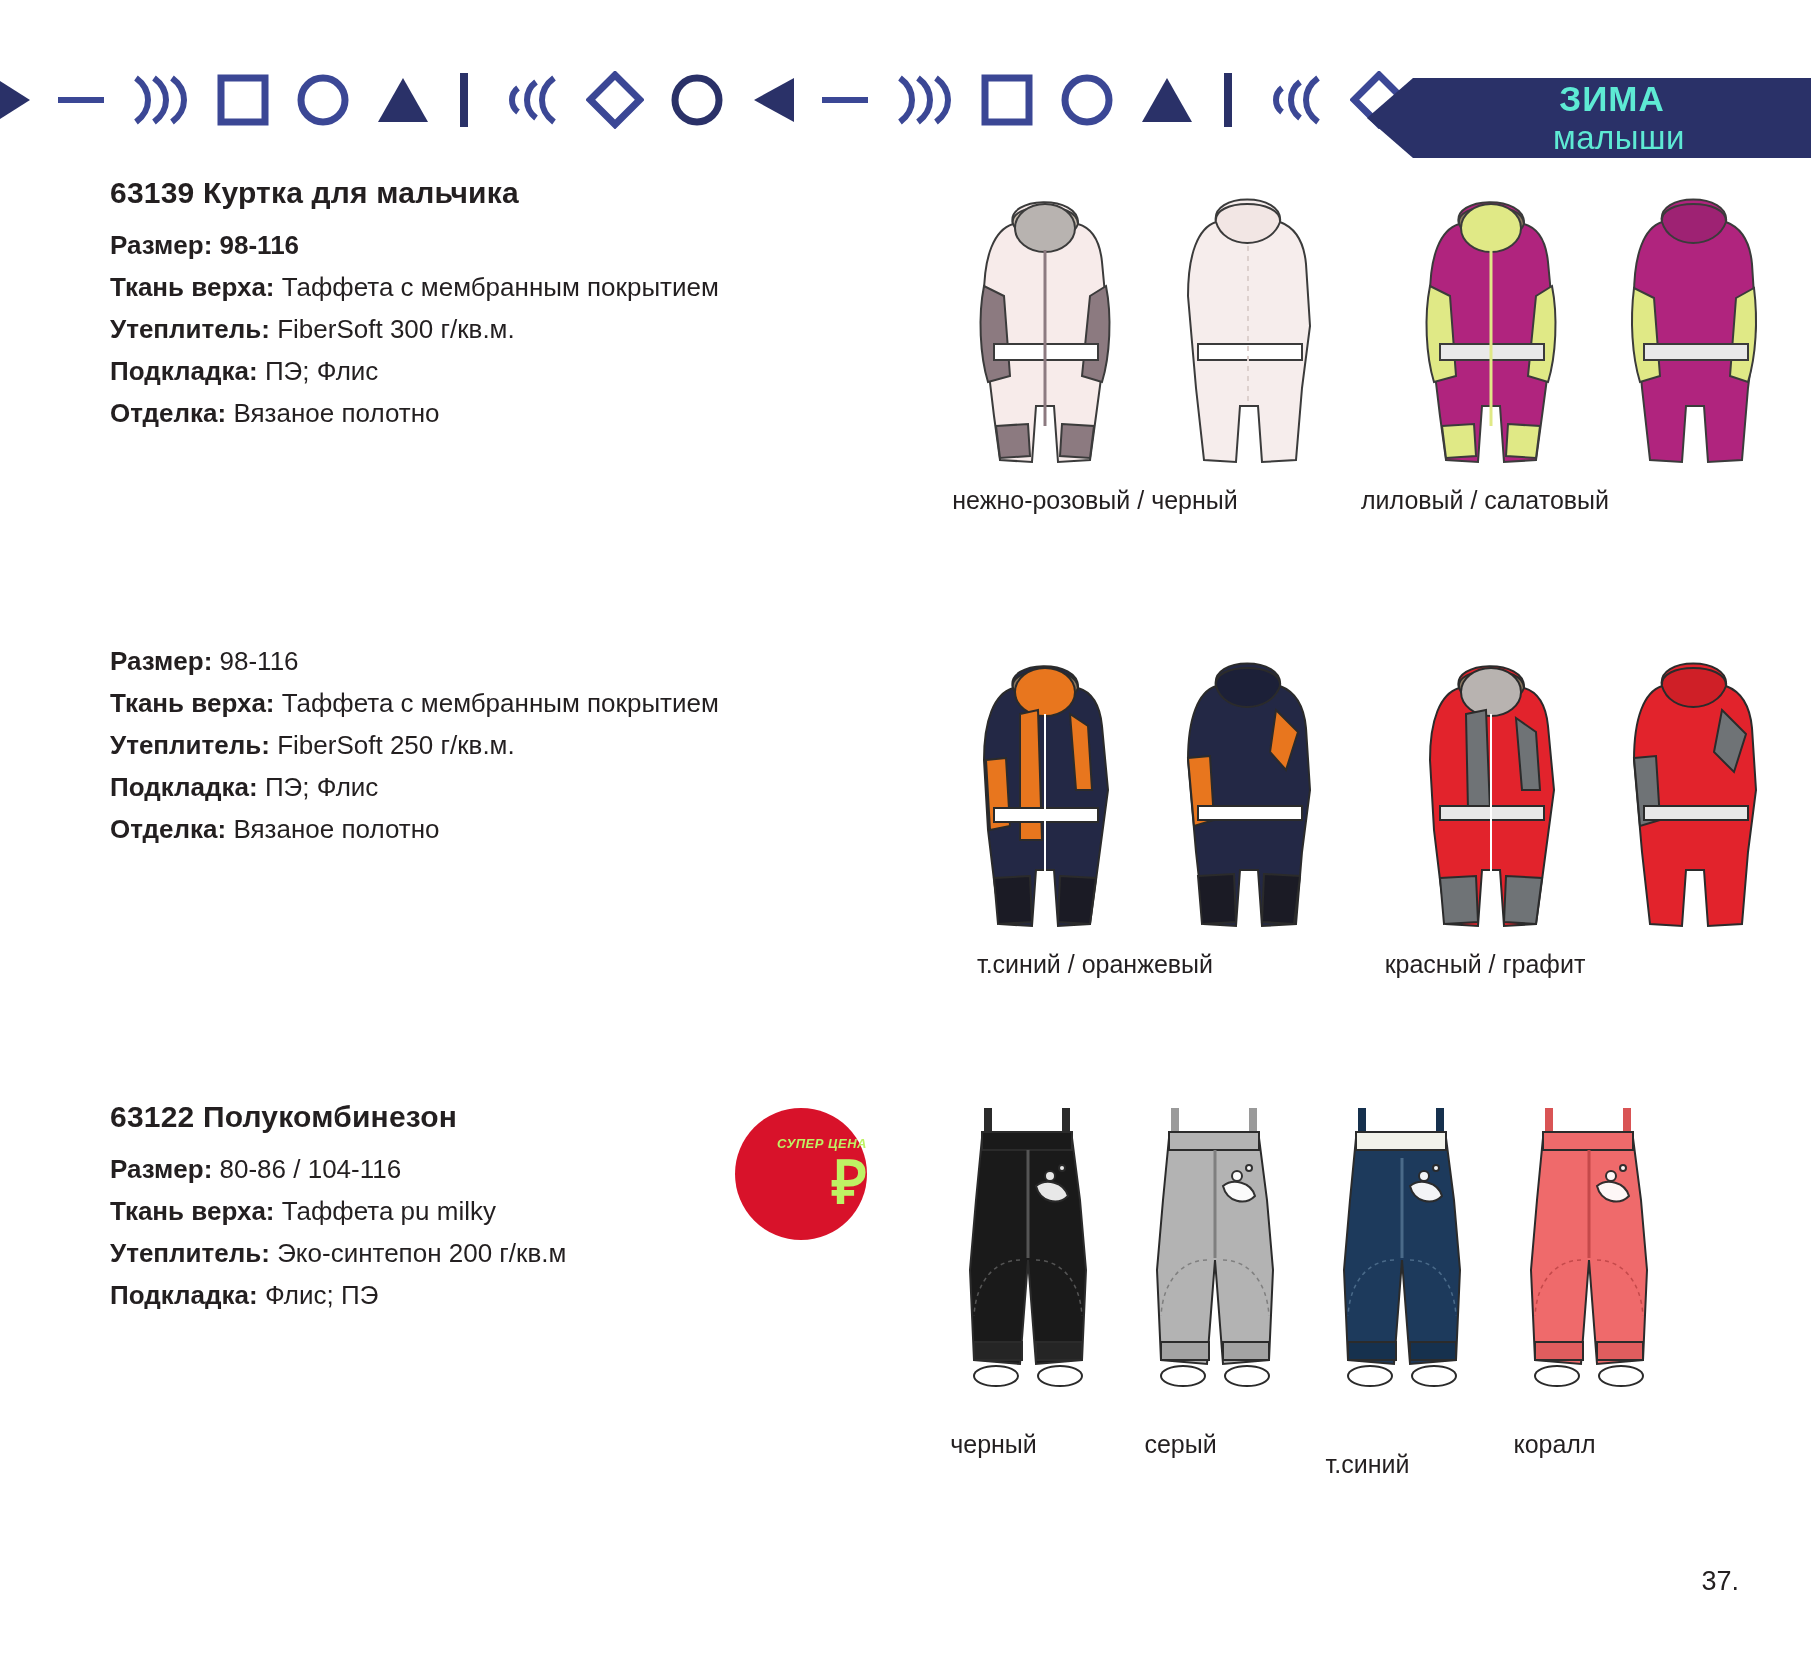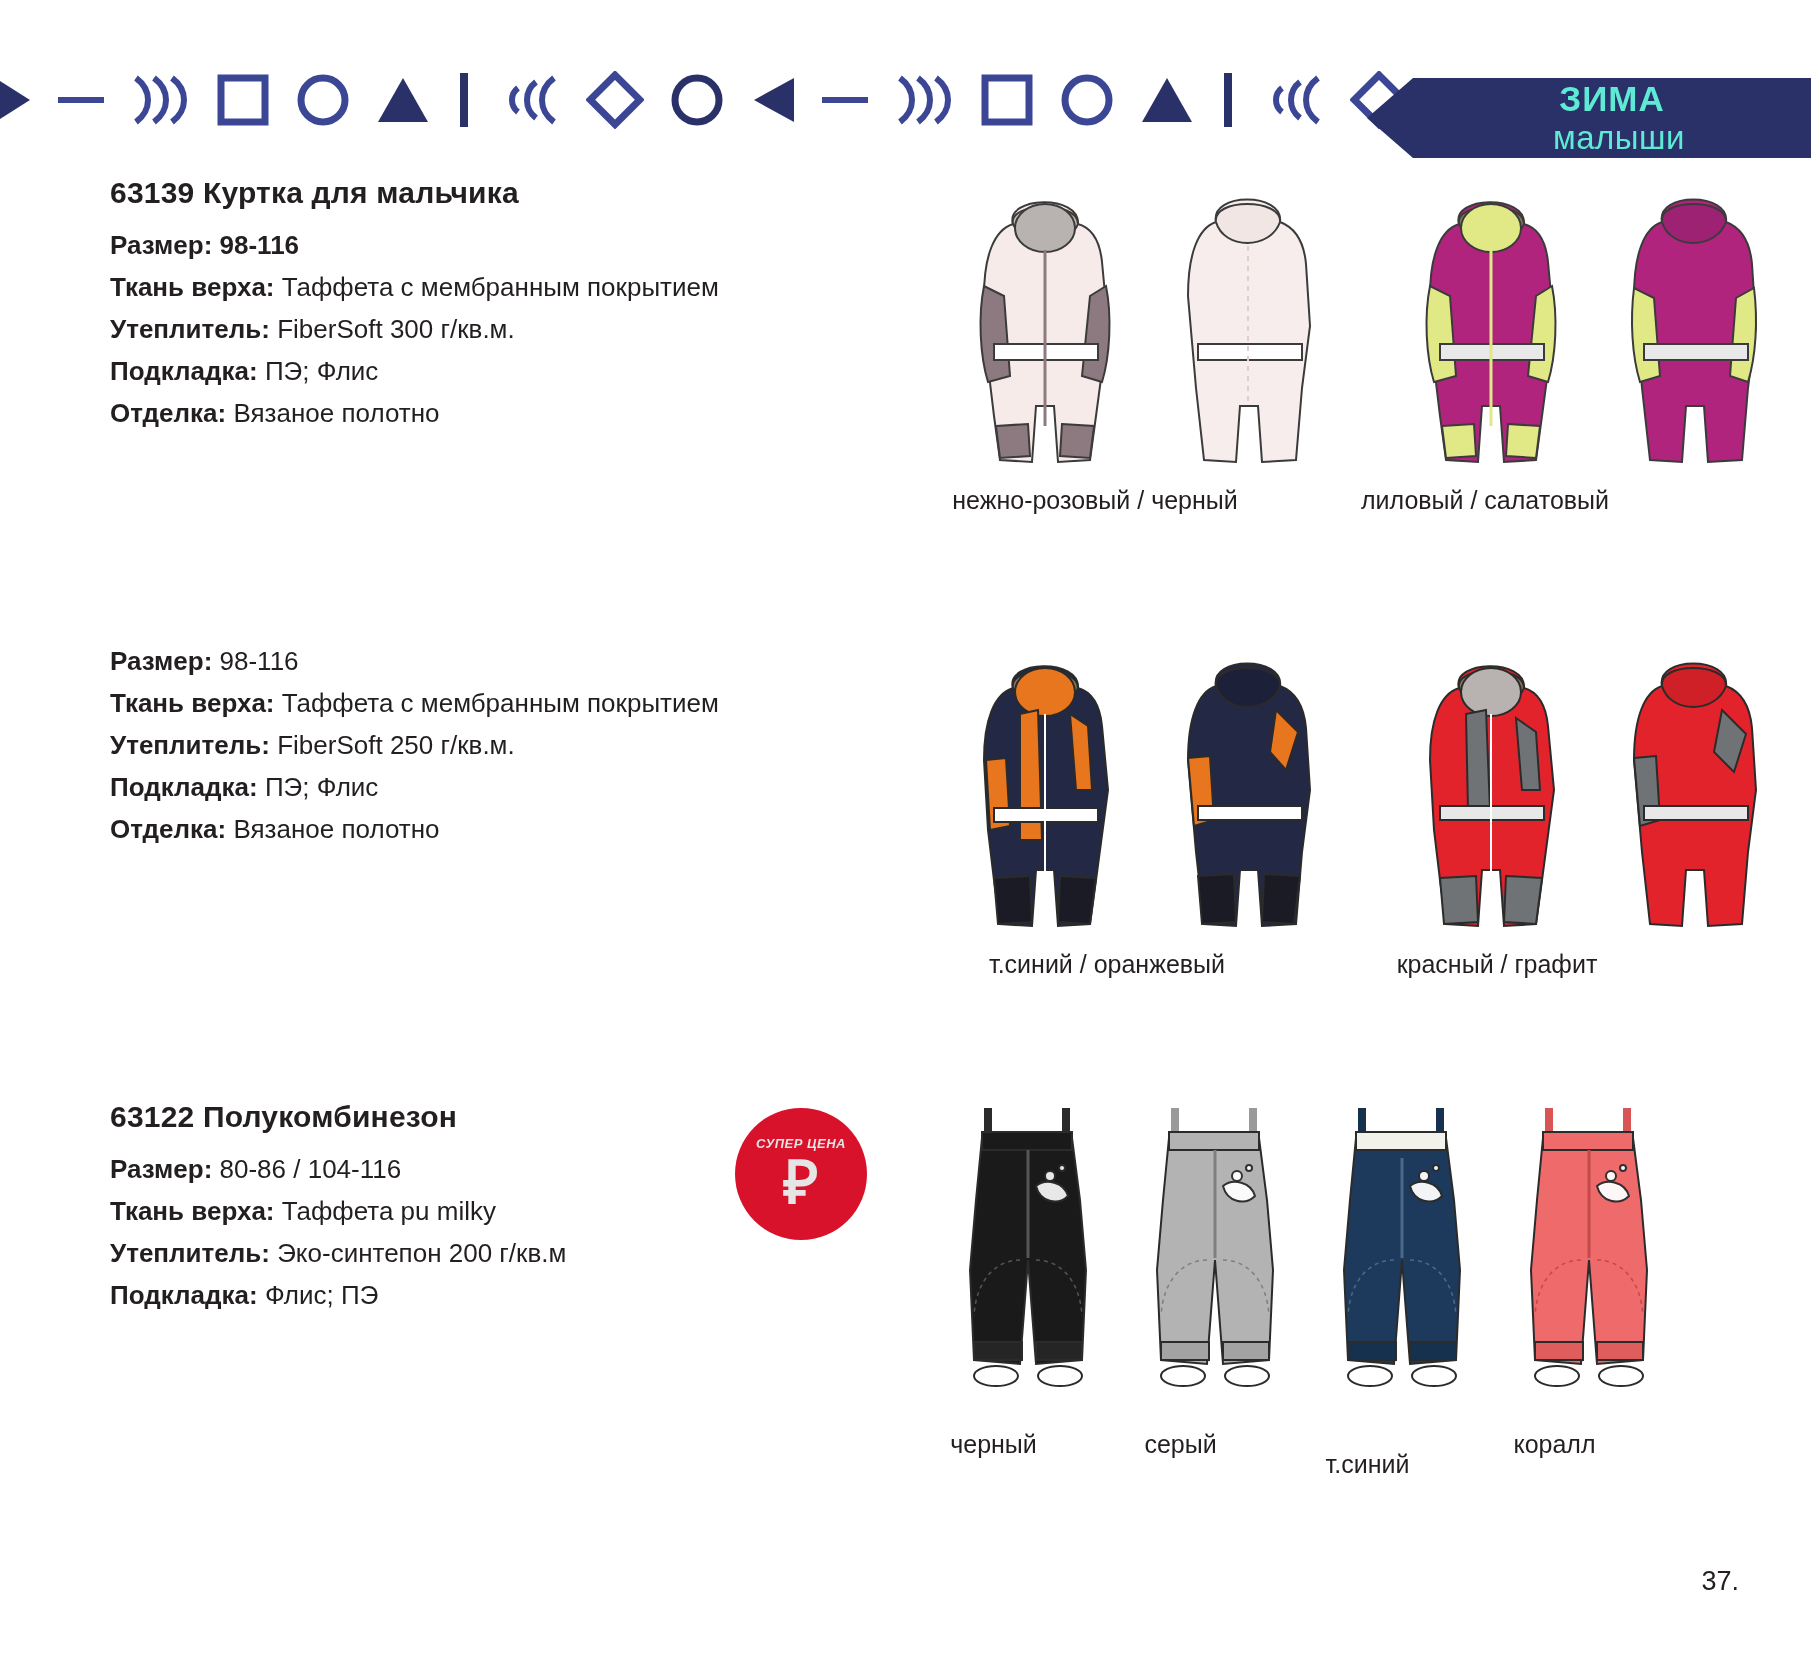--- a/index.html
+++ b/index.html
@@ -128,24 +128,24 @@
 
   
   .price-badge {
     position: absolute;
     left: 735px;
     top: 1108px;
     width: 132px;
     height: 132px;
     border-radius: 50%;
     background: #d8122a;
-    color: #e5e5e5;
+    color: #bef264;
     display: flex;
     flex-direction: column;
-    align-items: center;
+    align-items: flex-end;
     justify-content: center;
   }
   .price-badge .pb-top {
     font-size: 13px;
     font-style: italic;
     font-weight: bold;
     letter-spacing: 0.5px;
     margin-bottom: 2px;
   }
   .price-badge .pb-sym {
@@ -371,21 +371,21 @@
         <g stroke="#2b2b2b" stroke-width="2" fill="none">
           <path d="M58 46 C52 16 126 16 122 46 C138 52 146 66 148 88 L152 150 L144 212 L138 284 L104 286 L100 230 L82 230 L78 286 L46 284 L38 212 L30 120 C30 78 40 52 58 46 Z" fill="#e2232c"></path>
           <path d="M58 46 C54 22 124 22 122 46 C112 74 66 74 58 46 Z" fill="#cf1f27"></path>
           <path d="M118 70 L142 94 L130 132 L110 112 Z" fill="#6f7376"></path>
           <path d="M30 118 L52 116 L56 180 L36 186 Z" fill="#6f7376"></path>
           <rect x="40" y="166" width="104" height="14" fill="#e8e8e8"></rect>
         </g>
       </svg>
     </div>
 
-    <div class="caption-row" style="top: 310px; left: 12px;">
+    <div class="caption-row" style="top: 310px; left: 0;">
       <span style="width:390px;">т.синий / оранжевый</span>
       <span style="width:390px;">красный / графит</span>
     </div>
   </div>
 </div>
 
 <div class="product" id="product-2">
   <div class="spec">
     <h2>63122 Полукомбинезон</h2>
     <div class="row"><b>Размер:</b> <span>80-86 / 104-116</span></div>

